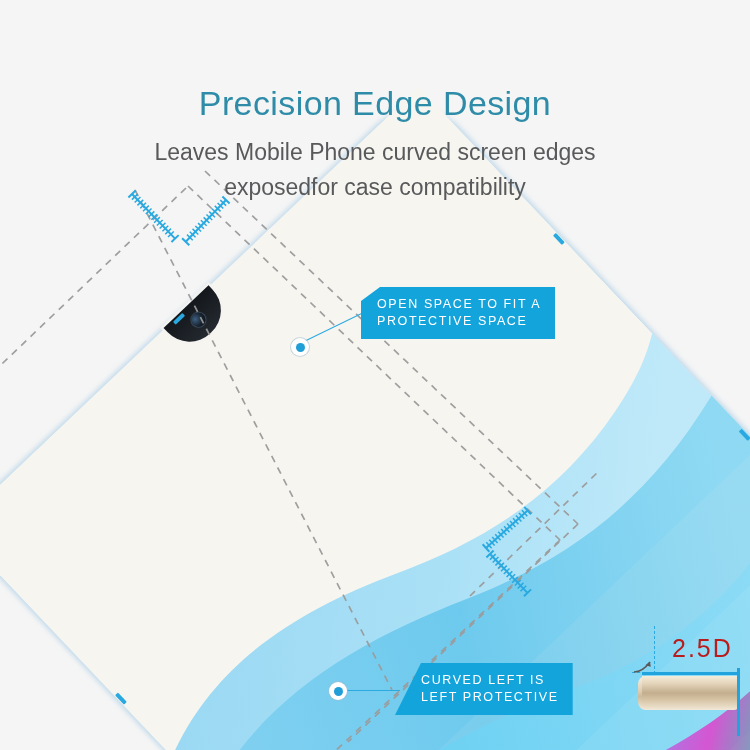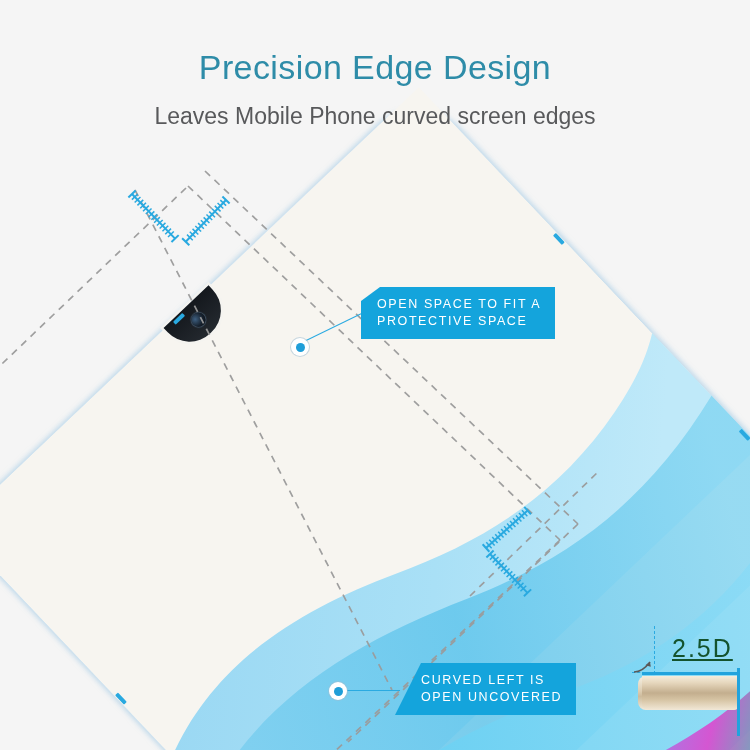--- a/index.html
+++ b/index.html
@@ -10,21 +10,21 @@
     font-family:"Liberation Sans",sans-serif;
     overflow:hidden;
     position:relative;
   }
   #stage{position:absolute;inset:0;width:750px;height:750px;overflow:hidden;background:#f5f5f5;}
 
   
   #headings{position:absolute;left:0;top:46px;width:750px;text-align:center;z-index:40;}
   #title{
     font-size:34px;letter-spacing:.4px;color:#2e8ca8;
-    font-weight:400;line-height:42px;
+    font-weight:400;line-height:42px;margin-top:36px;
   }
   #sub{
     margin-top:11px;font-size:23px;line-height:35px;color:#58595b;
     font-weight:400;
   }
   #sub div{white-space:nowrap;}
 
   
   #phone-wrap{
     position:absolute;
@@ -142,21 +142,21 @@
     border-top:1.8px dashed #2aaae1;
   }
   #d25-top{
     position:absolute;left:10px;top:46px;width:98px;height:3px;background:#21a3dd;
   }
   #d25-right{
     position:absolute;left:105px;top:42px;width:3px;height:68px;background:#21a3dd;
   }
   #d25-label{
     position:absolute;left:40px;top:10px;
-    font-size:25px;color:#14532d;letter-spacing:2px;line-height:25px;text-decoration:underline;
+    font-size:25px;color:#b91c1c;letter-spacing:2px;line-height:25px;
   }
   #d25-arrow{position:absolute;left:0px;top:24px;width:30px;height:26px;}
   #d25-bar{
     position:absolute;left:10px;top:50px;width:96px;height:34px;
     border-radius:0 0 4px 6px;
     background:linear-gradient(180deg,#f3ead9 0%,#e4d4b7 22%,#b9a versus 0%,#bfa98a 52%,#d9c7a8 74%,#f0e7d6 100%);
   }
   #d25-bar{
     background:linear-gradient(180deg,#f4ecdc 0%,#e6d7bd 20%,#c3ae8e 50%,#d6c4a4 70%,#f1e8d7 100%);
   }
@@ -168,20 +168,21 @@
 </style>
 </head>
 <body>
 
 <div id="stage">
 
   <div id="headings">
     <div id="title">Precision Edge Design</div>
     <div id="sub">
       <div>Leaves Mobile Phone curved screen edges</div>
+      <div>exposedfor case compatibility</div>
     </div>
   </div>
 
   <div id="phone-wrap">
     <div class="layer" id="glass-halo"></div>
     <div class="layer" id="frame"></div>
     <div class="layer" id="frame-hi"></div>
     <div class="layer" id="frame-dark"></div>
 
     <div id="screen">
@@ -419,21 +420,21 @@
     </div>
   </div>
 
   <div class="leader" style="left:338px;top:690px;width:62px;"></div>
   <div class="marker" style="left:329px;top:682px;">
     <i></i>
   </div>
   <div class="callout" id="callout-2">
     <div class="callout-box">
       <div>CURVED LEFT IS</div>
-      <div>OPEN UNCOVERED</div>
+      <div>LEFT PROTECTIVE</div>
     </div>
   </div>
 
   <div id="d25">
     <div id="d25-dash"></div>
     <div id="d25-dash-h"></div>
     <svg id="d25-arrow" viewBox="0 0 30 26">
       <path d="M2,22 C6,22 12,20 18,12" fill="none" stroke="#5a5a5a" stroke-width="1.6"></path>
       <path d="M18,12 L14.5,16.5 L20.2,16.2 Z" fill="#5a5a5a" transform="rotate(18 18 12)"></path>
     </svg>

